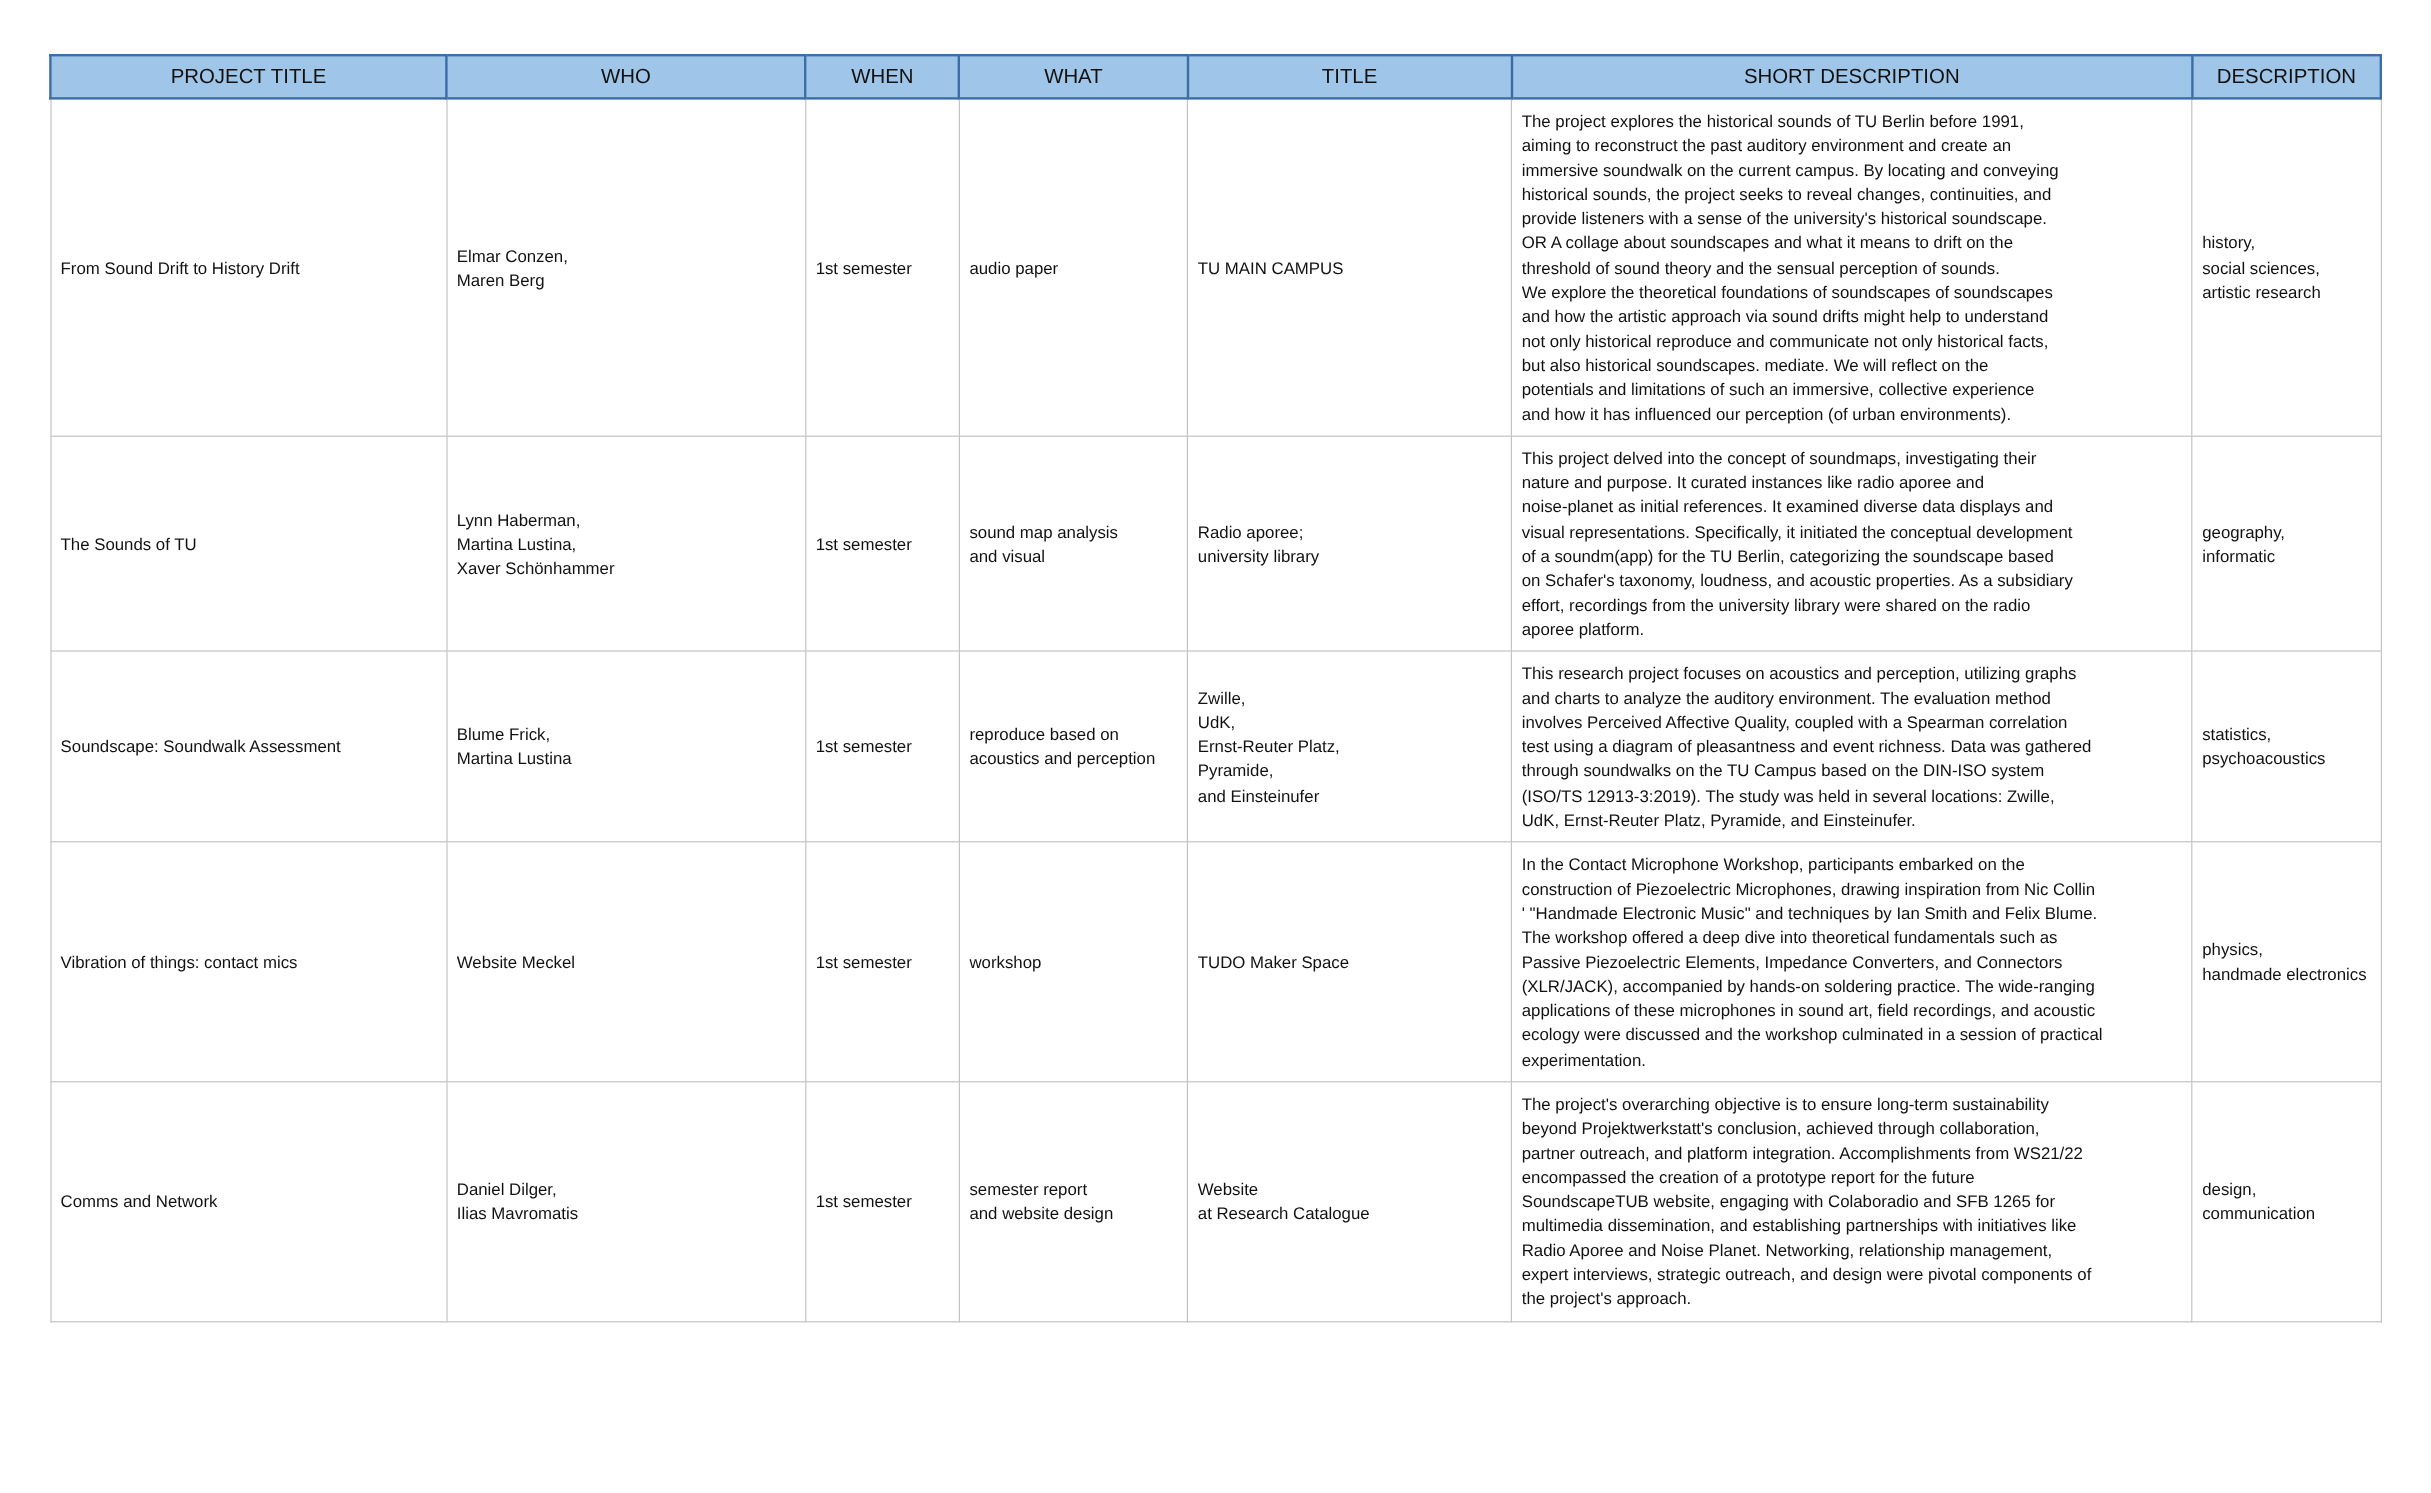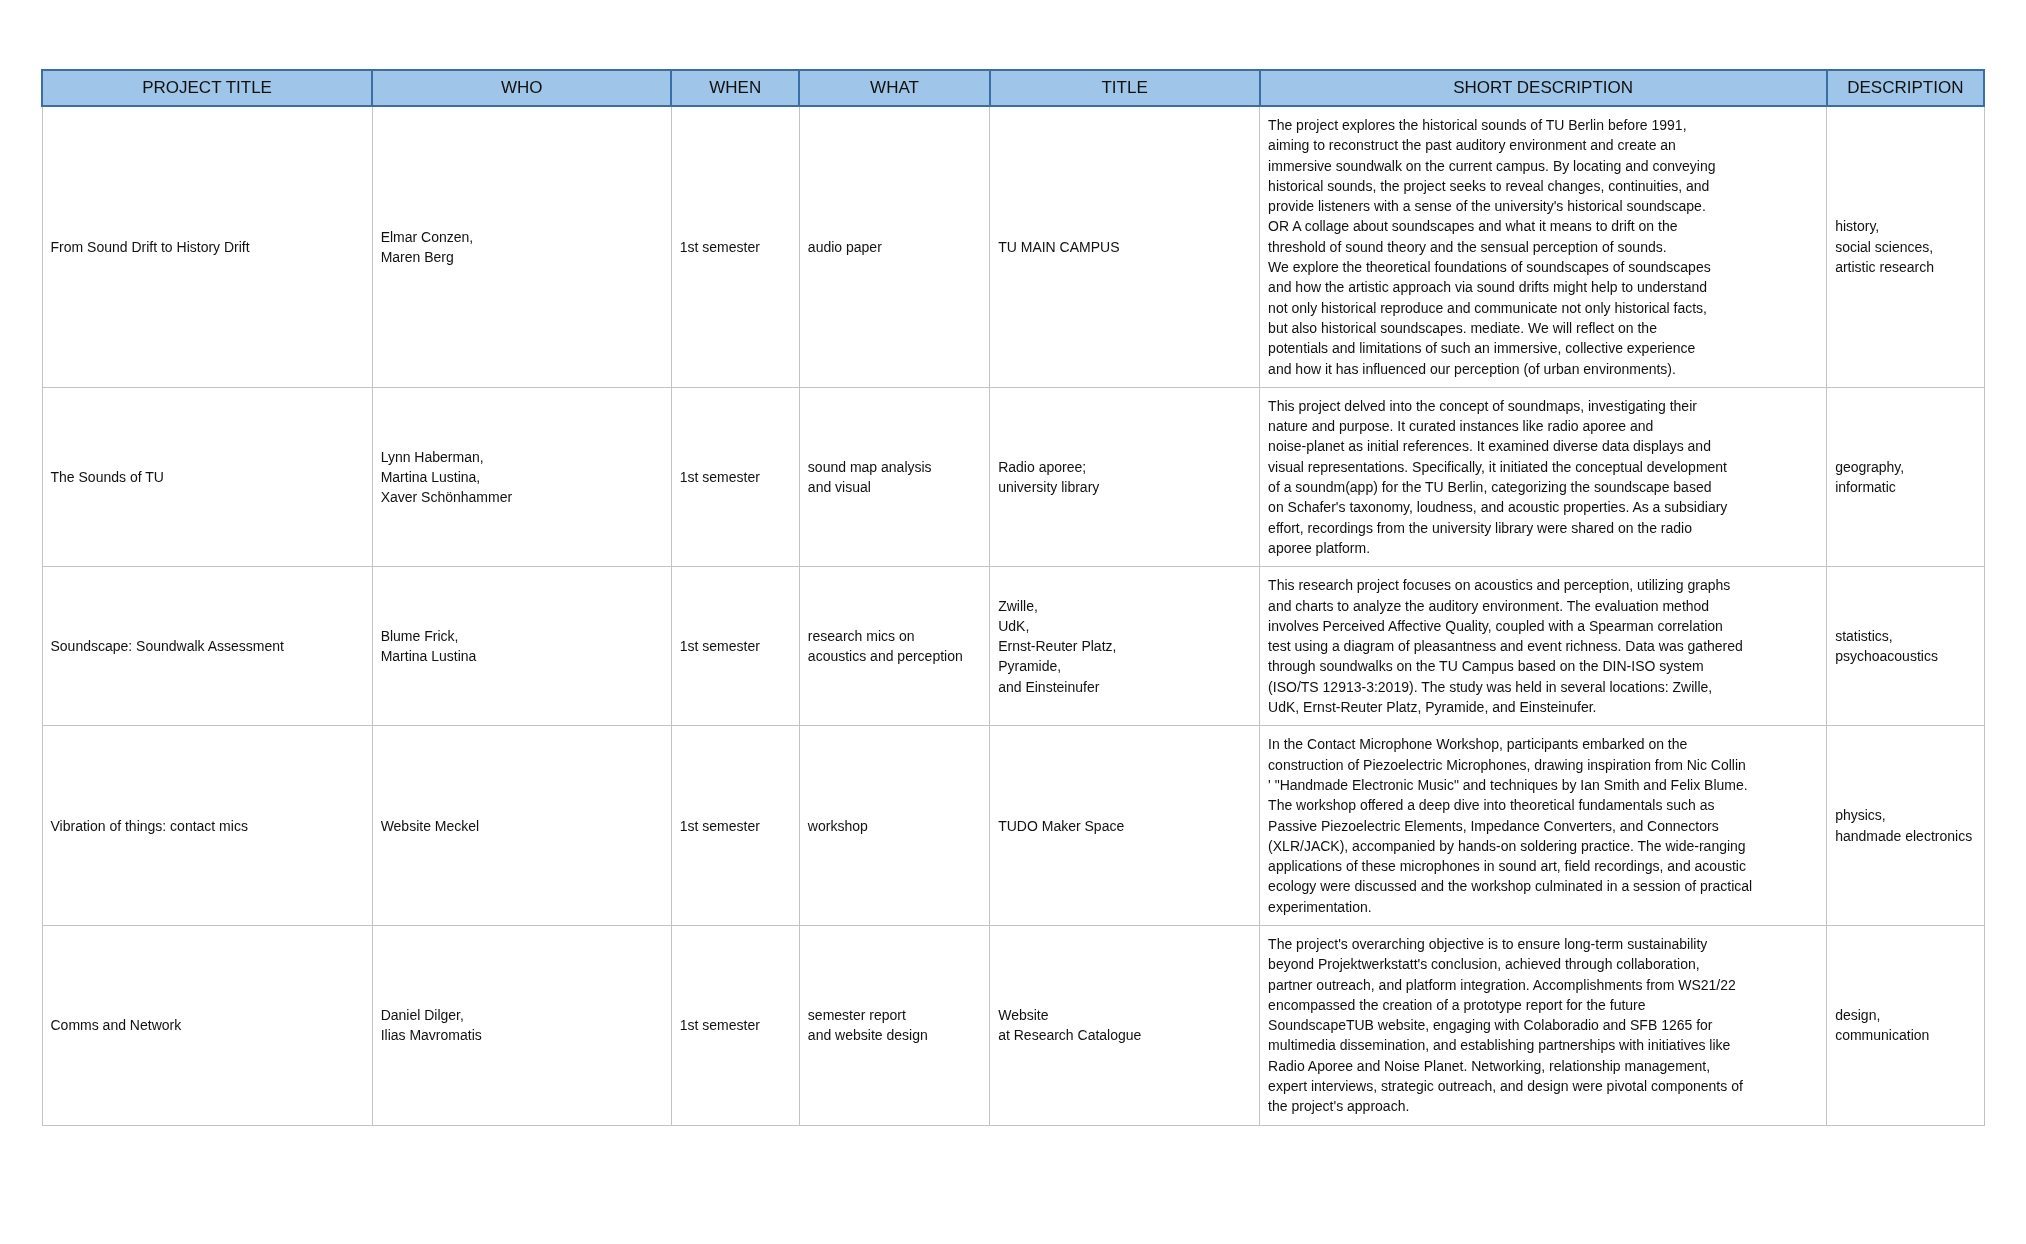--- a/index.html
+++ b/index.html
@@ -6,21 +6,21 @@
     margin: 0;
     padding: 0;
     background: #ffffff;
     font-family: "Liberation Sans", "DejaVu Sans", sans-serif;
     color: #111111;
   }
   .page {
     width: 2026px;
     height: 1220px;
     box-sizing: border-box;
-    padding: 69px 41px 0 41px;
+    padding: 45px 41px 0 41px;
     background: #ffffff;
   }
   table.projects {
     width: 100%;
     border-collapse: collapse;
     table-layout: fixed;
   }
   table.projects th {
     background: #9fc5e8;
     border: 2px solid #3c6ea5;
@@ -128,21 +128,21 @@
 effort, recordings from the university library were shared on the radio
 aporee platform.</td>
         <td class="cell-disc">geography,
 informatic</td>
       </tr>
       <tr>
         <td class="cell-title">Soundscape: Soundwalk Assessment</td>
         <td class="cell-who">Blume Frick,
 Martina Lustina</td>
         <td class="cell-when">1st semester</td>
-        <td class="cell-what">research mics on
+        <td class="cell-what">reproduce based on
 acoustics and perception</td>
         <td class="cell-where">Zwille,
 UdK,
 Ernst-Reuter Platz,
 Pyramide,
 and Einsteinufer</td>
         <td class="cell-desc">This research project focuses on acoustics and perception, utilizing graphs
 and charts to analyze the auditory environment. The evaluation method
 involves  Perceived Affective Quality, coupled with a Spearman correlation
 test using a diagram of pleasantness and event richness. Data was gathered

